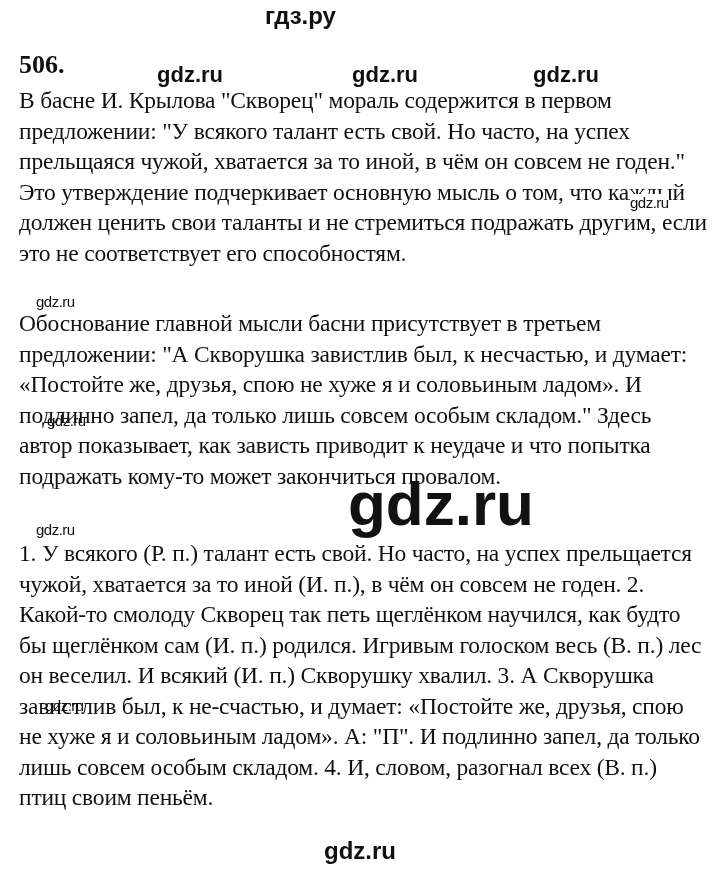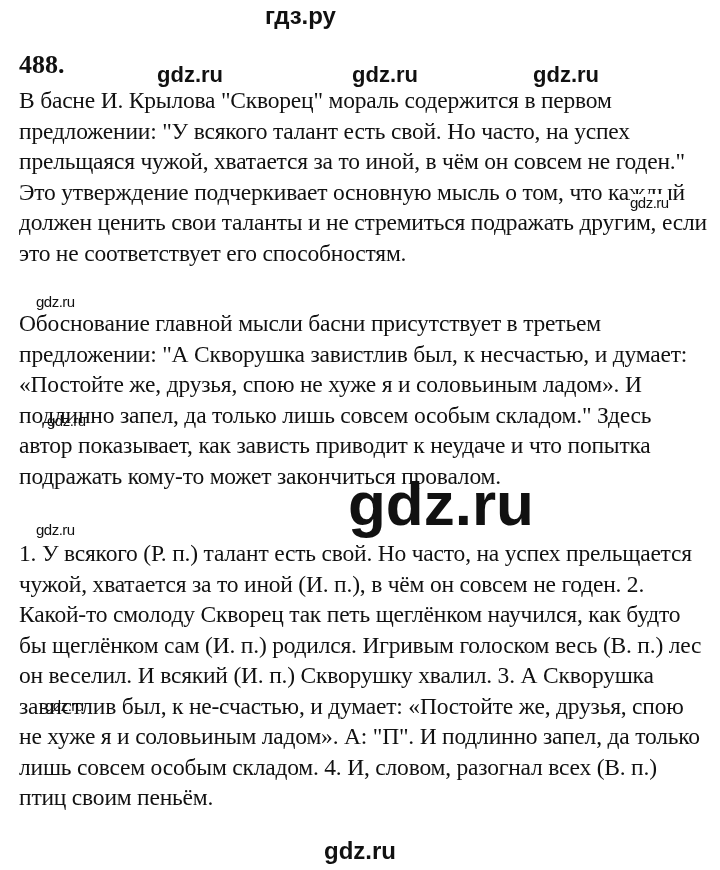--- a/index.html
+++ b/index.html
@@ -26,21 +26,21 @@
   .footer-wm {
     position: absolute; left: 0; width: 720px; top: 837px; text-align: center;
     font-family: "Liberation Sans", sans-serif; font-weight: bold; font-size: 24px;
   }
 </style>
 </head>
 <body>
 
 <div class="header-wm">гдз.ру</div>
 
-<div class="task-num">488.</div>
+<div class="task-num">506.</div>
 
 <div class="wm wm-md" style="left:157px;top:62px;">gdz.ru</div>
 <div class="wm wm-md" style="left:352px;top:62px;">gdz.ru</div>
 <div class="wm wm-md" style="left:533px;top:62px;">gdz.ru</div>
 
 <div class="para" style="top:85px;">В басне И. Крылова "Скворец" мораль содержится в первом предложении: "У всякого талант есть свой. Но часто, на успех прельщаяся чужой, хватается за то иной, в чём он совсем не годен." Это утверждение подчеркивает основную мысль о том, что каждый должен ценить свои таланты и не стремиться подражать другим, если это не соответствует его способностям.</div>
 <div class="wm wm-sm" style="left:630px;top:194px;background:#fff;">gdz.ru</div>
 
 <div class="wm wm-sm" style="left:36px;top:293px;">gdz.ru</div>
 <div class="para" style="top:308px;">Обоснование главной мысли басни присутствует в третьем предложении: "А Скворушка завистлив был, к несчастью, и думает: «Постойте же, друзья, спою не хуже я и соловьиным ладом». И подлинно запел, да только лишь совсем особым складом." Здесь автор показывает, как зависть приводит к неудаче и что попытка подражать кому-то может закончиться провалом.</div>

